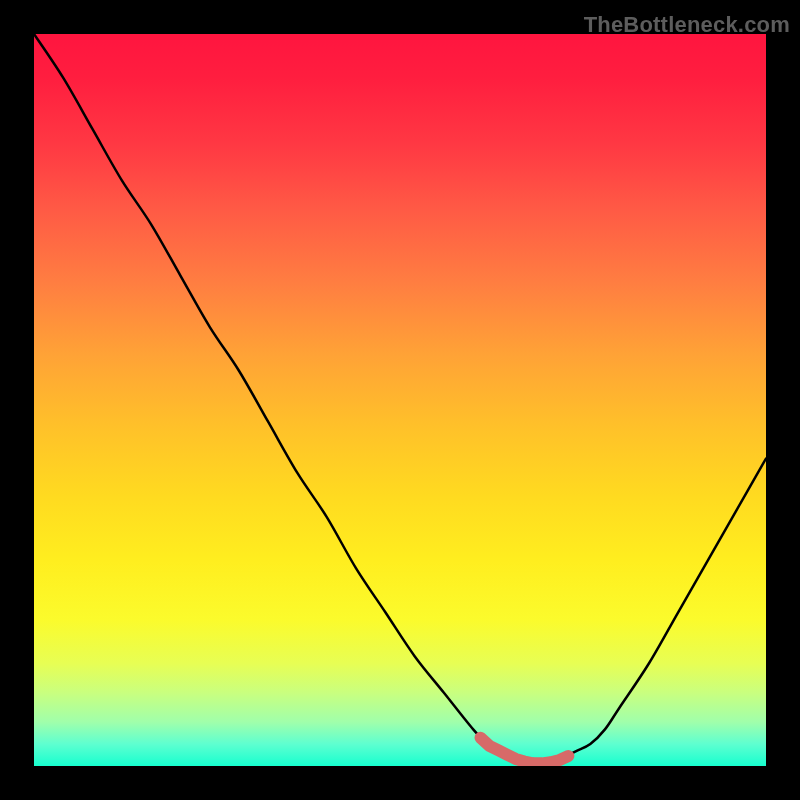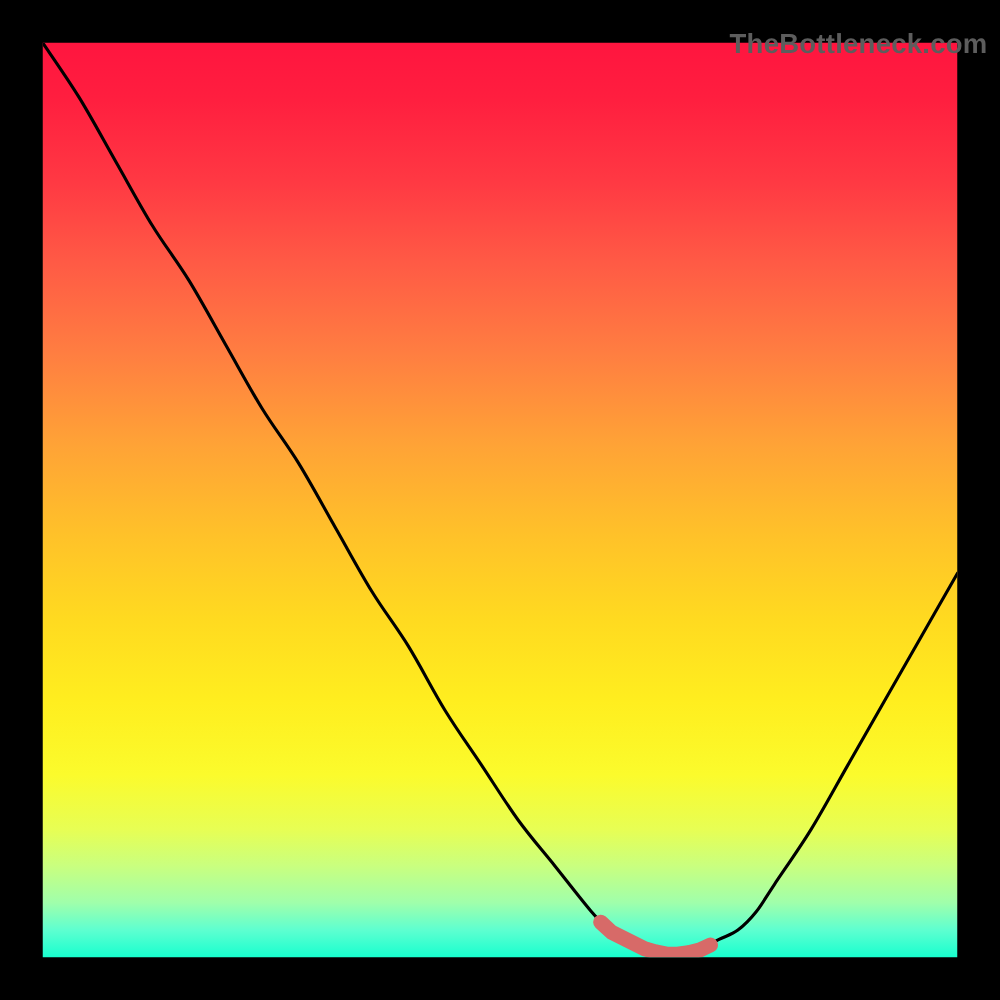--- a/index.html
+++ b/index.html
@@ -11,21 +11,21 @@
     overflow: hidden;
   }
   .frame {
     position: relative;
     width: 800px;
     height: 800px;
     background: #000;
   }
   .watermark {
     position: absolute;
-    top: 22px;
+    top: 12px;
     right: 10px;
     font-family: Arial, Helvetica, sans-serif;
     font-size: 22px;
     font-weight: 600;
     color: #5d5d5d;
     z-index: 10;
     letter-spacing: 0.2px;
   }
   .plot {
     position: absolute;

